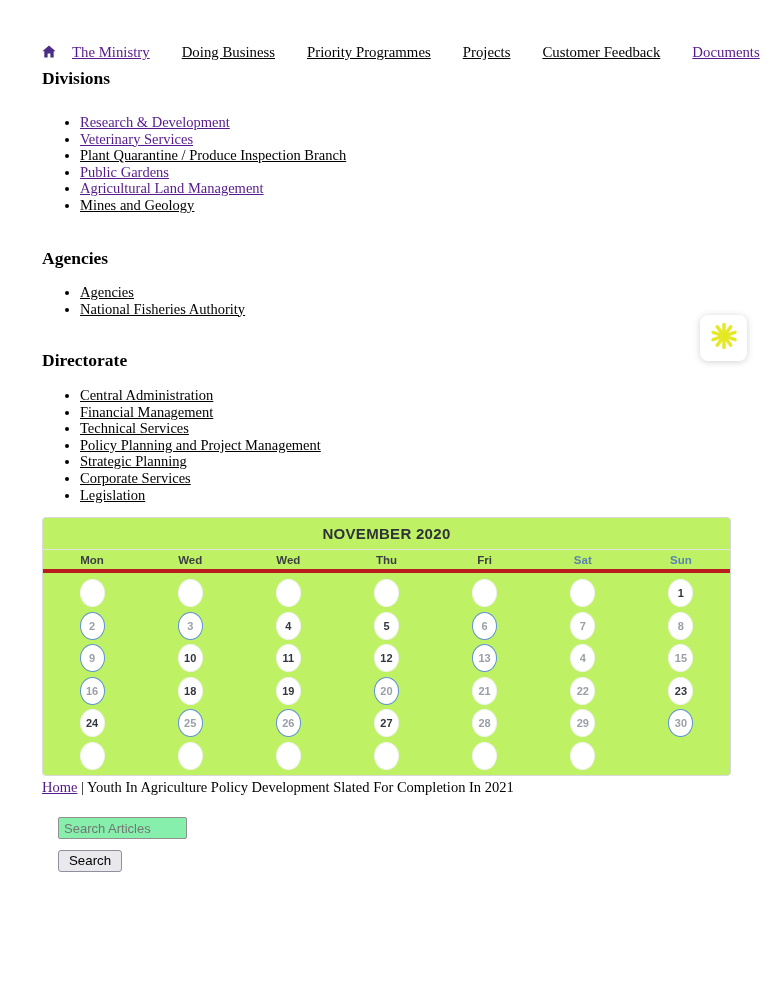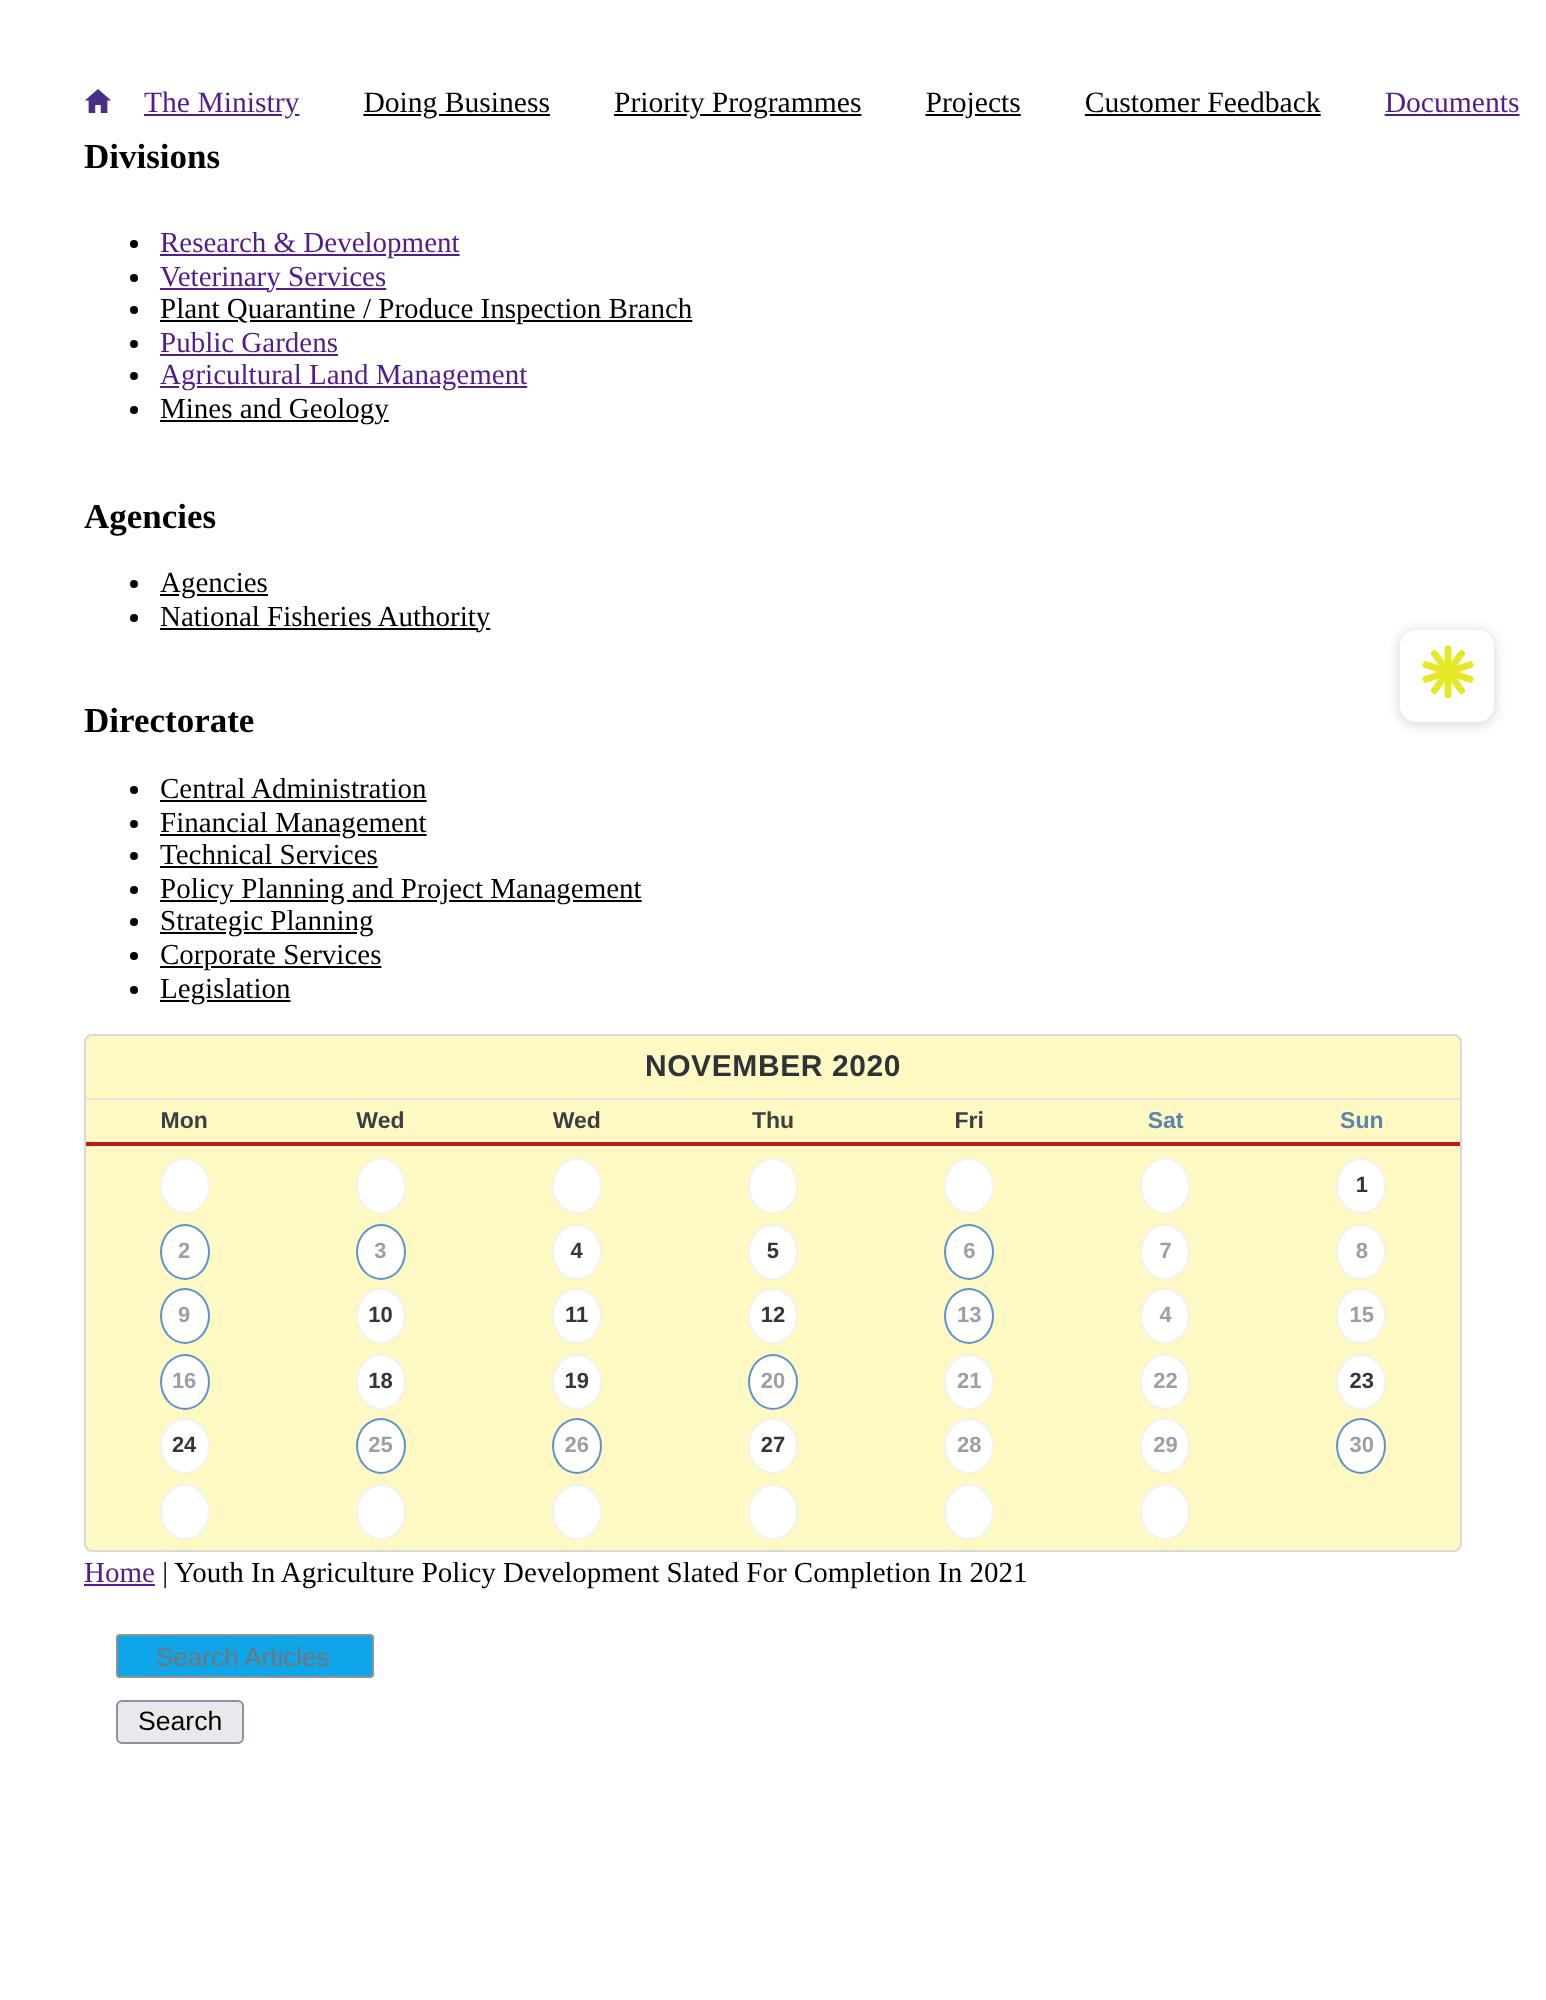--- a/index.html
+++ b/index.html
@@ -15,47 +15,47 @@
   .topnav a { margin:16px; }
   .nav-home-icon svg { width:14px; height:13px; vertical-align:-1px; }
   .nav-search-icon svg { width:13px; height:13px; vertical-align:-1px; margin-right:3px; }
 
   
   .section-h { font-size:17.5px; font-weight:bold; color:#000; left:42px; }
   .link-list { left:42px; list-style:disc; padding-left:38px; }
   .link-list li { font-size:14.5px; line-height:16.6px; color:#000; }
 
   
-  .calendar { top:517px; left:42px; width:689px; height:259px; background:#fef9c3;
+  .calendar { top:517px; left:42px; width:689px; height:259px; background:#bef264;
               border:1px solid #d9d9d9; border-radius:4px;
               font-family:"Liberation Sans", sans-serif; overflow:hidden; }
   .cal-title { height:32px; display:flex; align-items:center; justify-content:center;
                font-size:15px; font-weight:600; color:#2f3338; letter-spacing:.3px;
                border-bottom:1px solid #e3e3e3; }
   .cal-head { display:grid; grid-template-columns:repeat(7,1fr); height:23px;
-              align-items:center; border-bottom:2px solid #b91c1c; }
+              align-items:center; border-bottom:4px solid #b91c1c; }
   .cal-head .dow { text-align:center; font-size:11.5px; font-weight:600; color:#3b3f44; }
   .cal-head .dow.weekend { color:#5b84ae; font-weight:700; }
   .cal-grid { display:grid; grid-template-columns:repeat(7,1fr); padding-top:4px; }
   .cal-cell { height:32.5px; display:flex; align-items:center; justify-content:center; }
   .day-circle { width:25px; height:28px; border-radius:50%; border:1px solid #f1f1f1;
                 display:flex; align-items:center; justify-content:center;
                 font-size:11px; font-weight:600; background:#fff; }
   .day-circle.empty { border-color:#f2f2f2; }
   .day-circle.dark  { color:#33373c; font-weight:700; }
   .day-circle.gray  { color:#9aa0a6; }
   .day-circle.event { border:1.5px solid #5d93d1; color:#9aa0a6; cursor:pointer; }
 
   
   .breadcrumb { top:779px; left:42px; font-size:14.5px; color:#000; }
 
   
   .search-input { top:817px; left:58px; width:129px; height:22px; border:1px solid #919191;
-                  border-radius:2px; padding:2px 19px; font-family:"Liberation Sans", sans-serif;
-                  font-size:13px; color:#333; background:#0ea5e9; }
+                  border-radius:2px; padding:2px 5px; font-family:"Liberation Sans", sans-serif;
+                  font-size:13px; color:#333; background:#86efac; }
   .search-input::placeholder { color:#757575; }
   .search-btn { top:850px; left:58px; font-family:"Liberation Sans", sans-serif; font-size:13.3px;
                 color:#000; background:#e9e9ed; border:1px solid #8f8f9d; border-radius:3px;
                 padding:2px 10px 3px; cursor:pointer; }
 
   
   .a11y { top:315px; left:700px; width:47px; height:46px; background:#fff; border-radius:8px;
           box-shadow:0 1px 7px rgba(0,0,0,.18); display:flex; align-items:center;
           justify-content:center; cursor:pointer; }
 </style>

